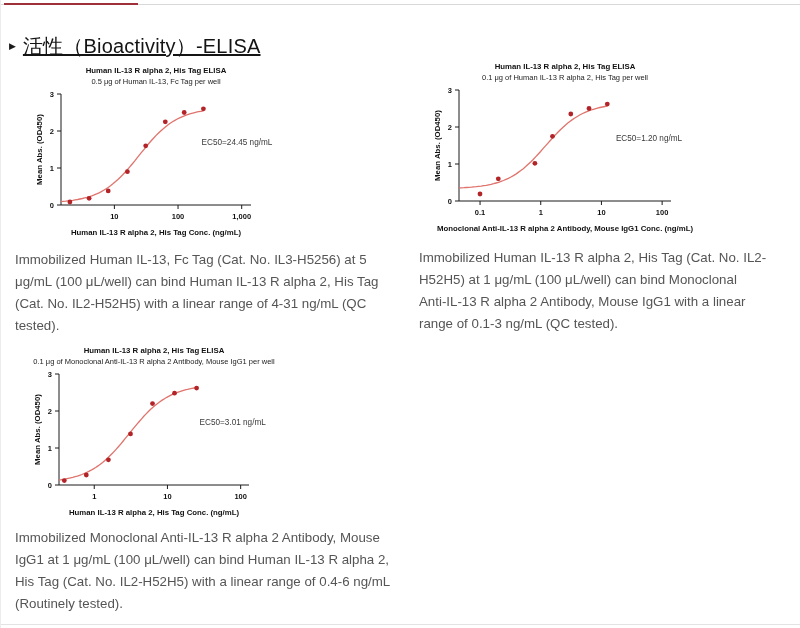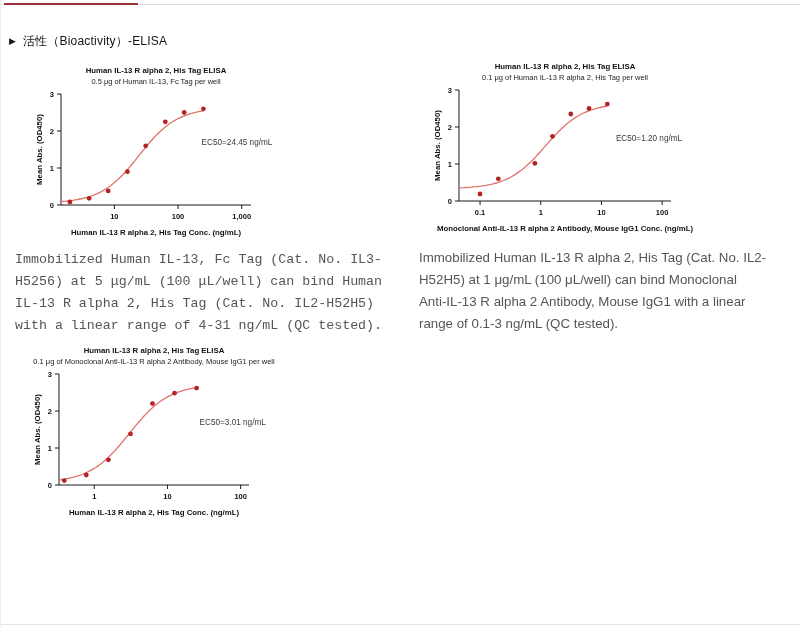--- a/index.html
+++ b/index.html
@@ -6,30 +6,30 @@
   html,body { width:800px; height:628px; background:#ffffff; overflow:hidden;
     font-family:"Liberation Sans", sans-serif; }
   .page { position:relative; width:800px; height:628px; background:#fff;
     border-left:1px solid #ececec; }
   .rule-gray { position:absolute; top:4px; left:0; width:800px; height:1px; background:#d9d9d9; }
   .tab-red { position:absolute; top:3px; left:3px; width:134px; height:2px; background:#9e3039; }
   .bottom-rule { position:absolute; top:624px; left:0; width:800px; height:1px; background:#e3e3e3; }
 
   .section-header { position:absolute; top:33px; left:8px; display:flex; align-items:center; cursor:pointer; }
   .section-header .arrow { font-size:9px; color:#1a1a1a; margin-right:7px; line-height:1; }
-  .section-header .title { font-size:12px; color:#141414; letter-spacing:0.2px; }
+  .section-header .title { font-size:20px; color:#141414; letter-spacing:0.2px;text-decoration:underline; }
 
   .chart { position:absolute; }
   .chart-0 { left:30px;  top:62px;  width:290px; height:185px; }
   .chart-1 { left:428px; top:58px;  width:312px; height:185px; }
   .chart-2 { left:28px;  top:342px; width:290px; height:185px; }
   .chart svg { display:block; }
 
   .desc { position:absolute; font-size:13.3px; line-height:22px; color:#555555; }
-  .desc-0 { left:14px;  top:249px; width:382px;font-family:Liberation Mono, monospace; }
+  .desc-0 { left:14px;  top:249px; width:382px; }
   .desc-1 { left:418px; top:247px; width:348px; }
   .desc-2 { left:14px;  top:527px; width:382px; }
 </style>
 </head>
 <body>
 
 <div class="page">
   <div class="rule-gray"></div>
   <div class="tab-red"></div>
 
@@ -133,15 +133,16 @@
         <circle cx="101.5" cy="91.9" r="2.4" fill="#b22428"></circle>
         <circle cx="123.5" cy="61.6" r="2.4" fill="#b22428"></circle>
         <circle cx="145.5" cy="51.2" r="2.4" fill="#b22428"></circle>
         <circle cx="167.6" cy="46.1" r="2.4" fill="#b22428"></circle>
         <text x="170.6" y="83.06" font-size="8.2" fill="#3a3a3a" font-family="Liberation Sans,sans-serif">EC50=3.01 ng/mL</text>
       </svg>
     </div>
 
   <p class="desc desc-0">Immobilized Human IL-13, Fc Tag (Cat. No. IL3-H5256) at 5 μg/mL (100 μL/well) can bind Human IL-13 R alpha 2, His Tag (Cat. No. IL2-H52H5) with a linear range of 4-31 ng/mL (QC tested).</p>
   <p class="desc desc-1">Immobilized Human IL-13 R alpha 2, His Tag (Cat. No. IL2-H52H5) at 1 μg/mL (100 μL/well) can bind Monoclonal Anti-IL-13 R alpha 2 Antibody, Mouse IgG1 with a linear range of 0.1-3 ng/mL (QC tested).</p>
+  <p class="desc desc-2">Immobilized Monoclonal Anti-IL-13 R alpha 2 Antibody, Mouse IgG1 at 1 μg/mL (100 μL/well) can bind Human IL-13 R alpha 2, His Tag (Cat. No. IL2-H52H5) with a linear range of 0.4-6 ng/mL (Routinely tested).</p>
 
   <div class="bottom-rule"></div>
 </div>
 
 </body></html>

